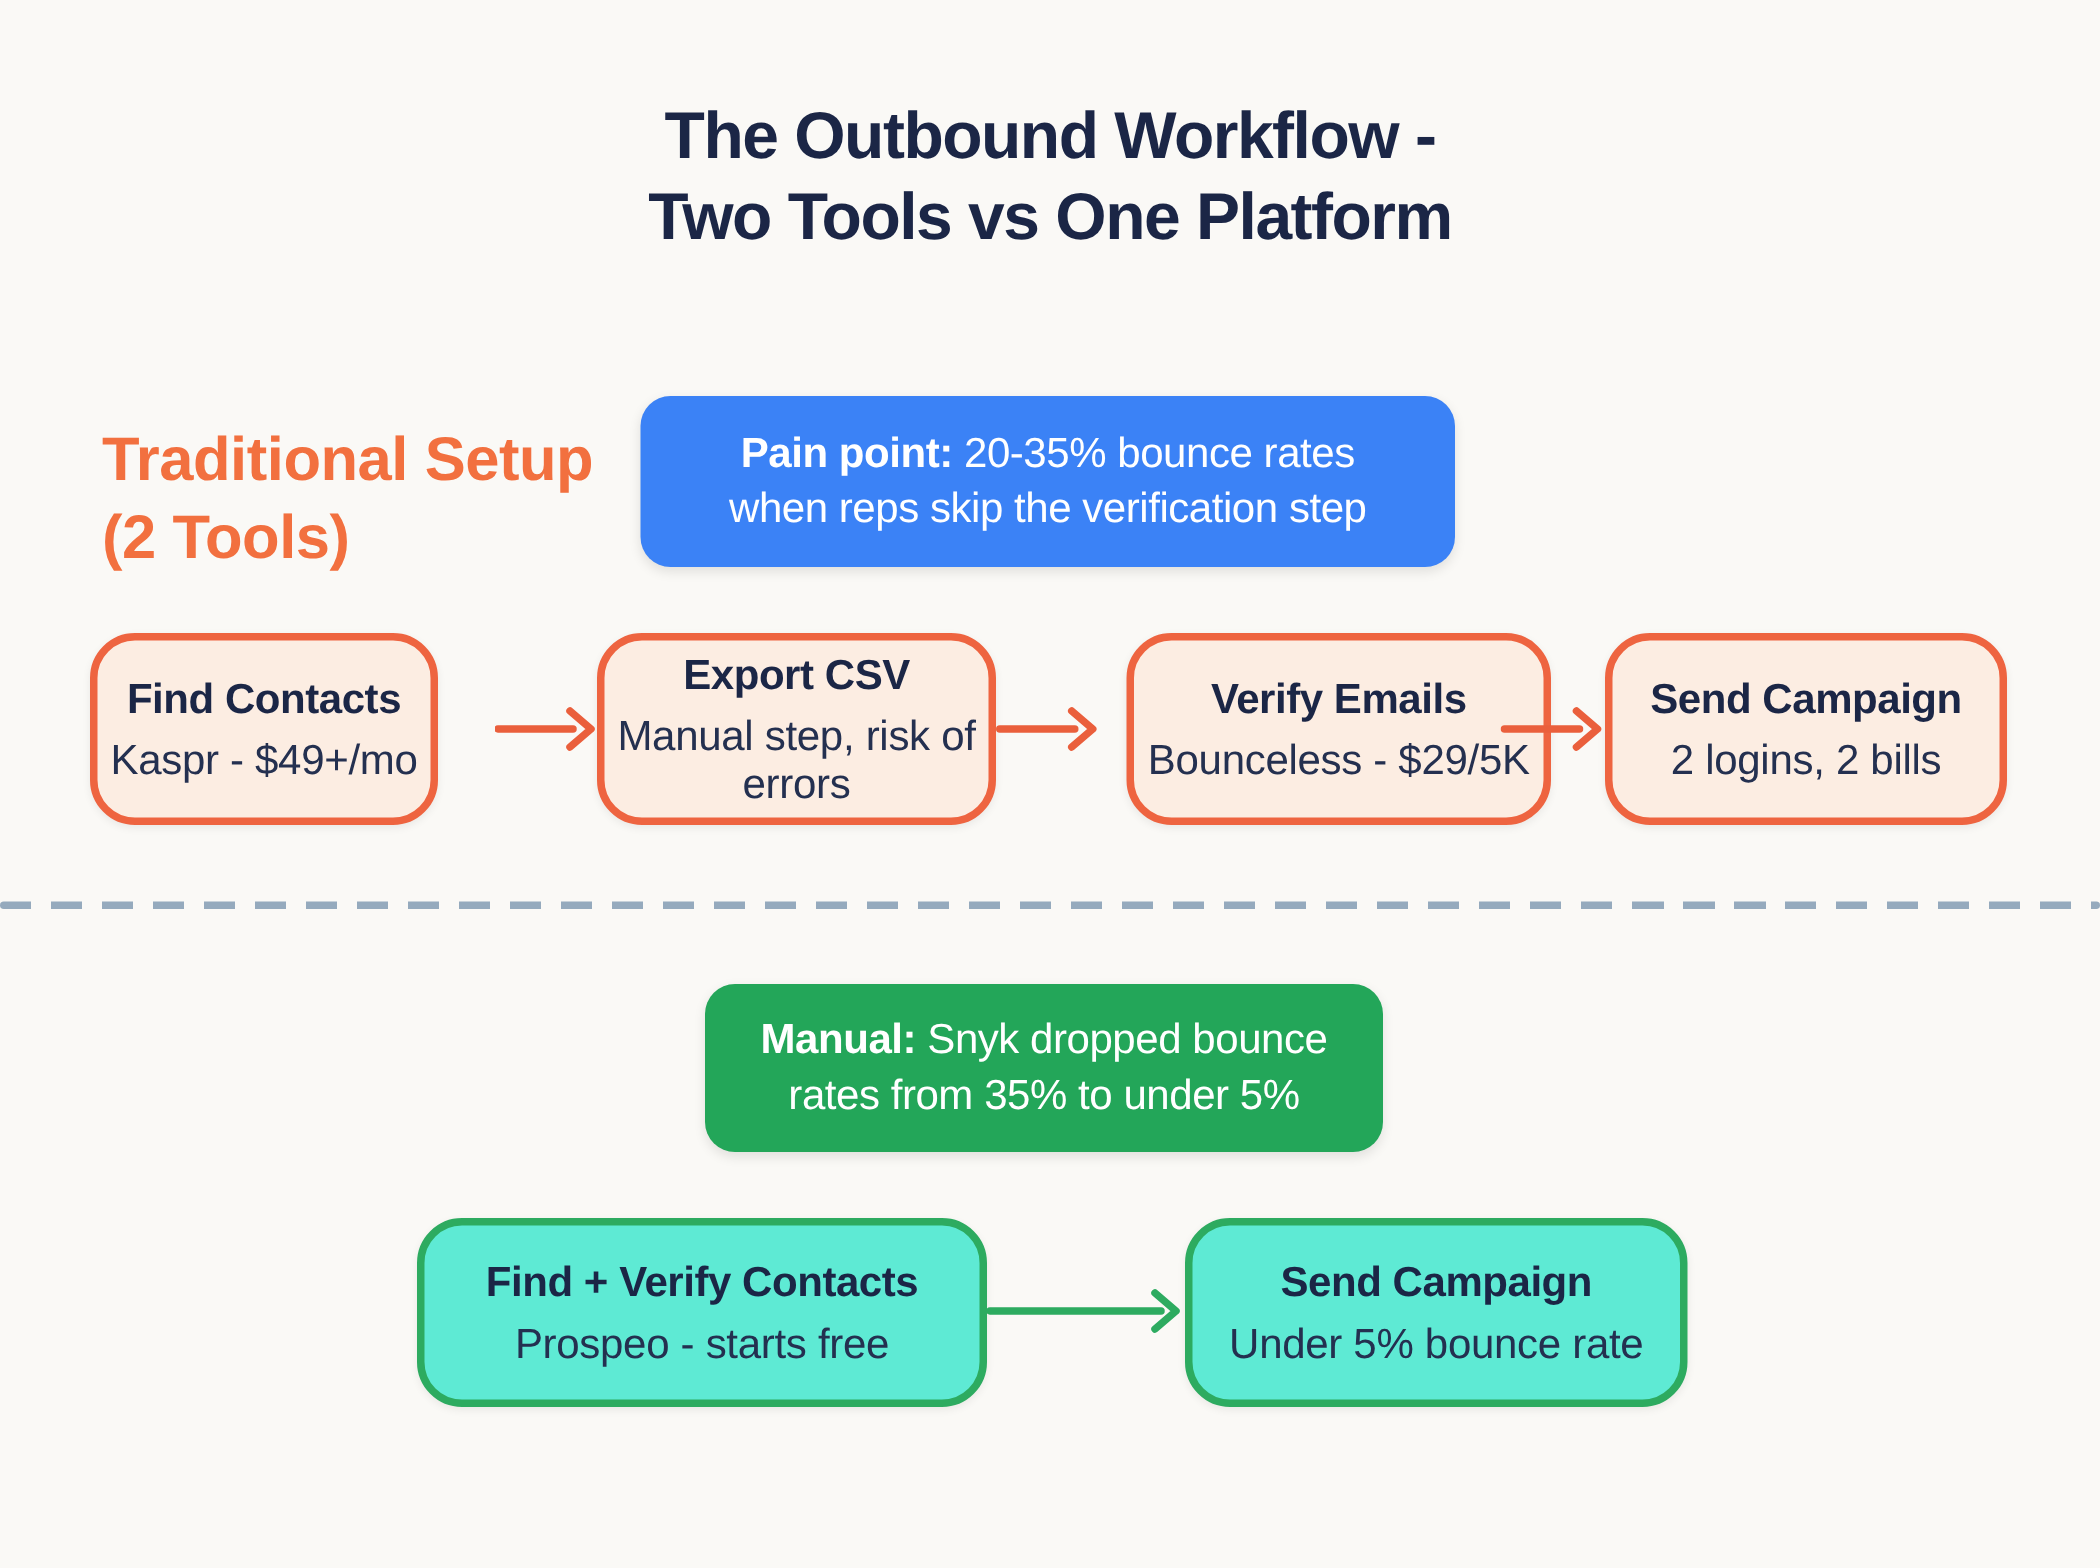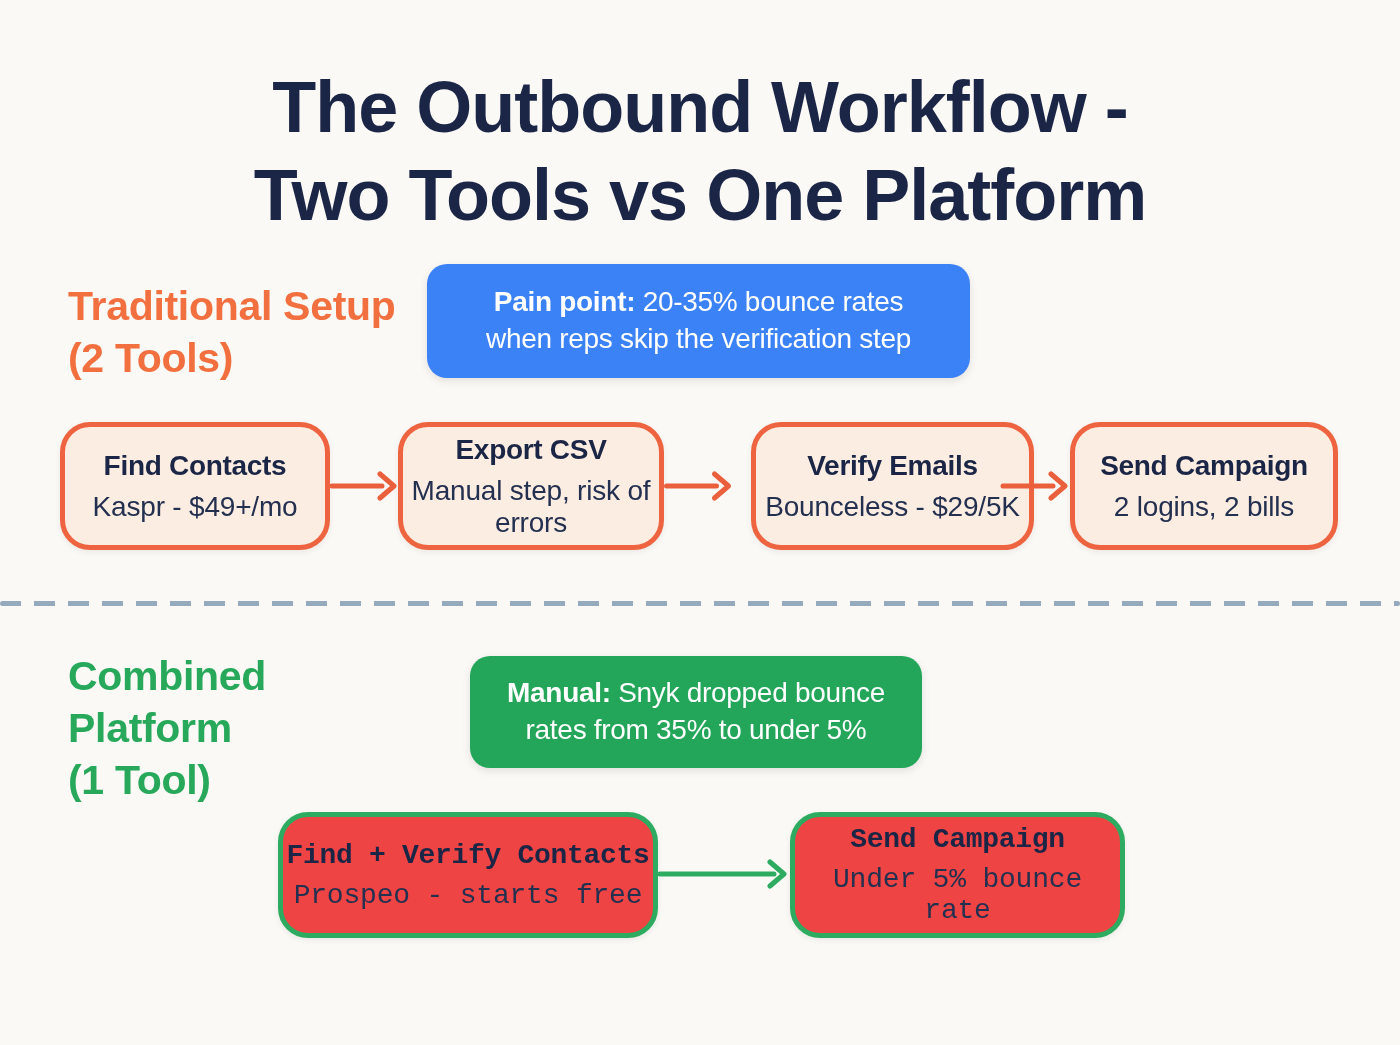--- a/index.html
+++ b/index.html
@@ -9,21 +9,21 @@
     font-family:"Liberation Sans", sans-serif;
     color:#1b2646;
     position:relative;
     overflow:hidden;
   }
   .canvas{position:absolute;inset:0;}
 
   .title{
     position:absolute;left:0;right:0;top:64px;
     margin:0;text-align:center;
-    font-size:72px;font-weight:800;line-height:1.22;
+    font-size:44px;font-weight:800;line-height:1.22;
     letter-spacing:-1px;color:#1b2646;
   }
 
   .section-label{
     position:absolute;
     font-size:41px;font-weight:700;line-height:1.27;
     letter-spacing:-0.3px;
   }
   .section-label.orange{left:68px;top:280px;color:#f2703f;}
   .section-label.green{left:68px;top:650px;color:#27a85a;}
@@ -49,21 +49,21 @@
     display:flex;flex-direction:column;align-items:center;justify-content:center;
     text-align:center;gap:9px;
     box-shadow:0 2px 6px rgba(0,0,0,0.07);
   }
   .step.orange-step{
     top:422px;height:128px;
     background:#fcede2;border:5px solid #ee6440;
   }
   .step.green-step{
     top:812px;height:126px;
-    background:#ef4444;border:5px solid #2dab60;font-family:Liberation Mono, monospace;
+    background:#5eead4;border:5px solid #2dab60;
   }
   .step-title{font-size:28px;font-weight:700;color:#1b2646;letter-spacing:-0.3px;}
   .step-sub{font-size:28px;font-weight:400;color:#243050;letter-spacing:-0.2px;}
 
   .arrow{position:absolute;display:block;}
 
   .divider{
     position:absolute;left:0;top:601px;width:1400px;height:5px;
     background:repeating-linear-gradient(90deg,#95aabd 0 21px,transparent 21px 34px);
     border-radius:3px;
@@ -75,21 +75,21 @@
 <div class="canvas">
 
   <h1 class="title"><span>The Outbound Workflow -</span><br><span>Two Tools vs One Platform</span></h1>
 
   <div class="section-label orange"><span>Traditional Setup</span><br><span>(2 Tools)</span></div>
 
   <div class="callout red">
     <div><span class="b">Pain point:</span><span> 20-35% bounce rates</span><br><span>when reps skip the verification step</span></div>
   </div>
 
-  <div class="step orange-step" style="left:60px;width:270px">
+  <div class="step orange-step" style="left:60px;width:232px">
     <div class="step-title">Find Contacts</div>
     <div class="step-sub">Kaspr - $49+/mo</div>
   </div>
   <div class="step orange-step" style="left:398px;width:266px">
     <div class="step-title">Export CSV</div>
     <div class="step-sub">Manual step, risk of errors</div>
   </div>
   <div class="step orange-step" style="left:751px;width:283px">
     <div class="step-title">Verify Emails</div>
     <div class="step-sub">Bounceless - $29/5K</div>
@@ -104,21 +104,20 @@
   </svg>
   <svg class="arrow" style="left:664px;top:468px" width="69" height="36" viewBox="0 0 68 36">
     <path d="M2 18 H52 M50 6 L64 18 L50 30" fill="none" stroke="#ea5f3c" stroke-width="5" stroke-linecap="round" stroke-linejoin="round"></path>
   </svg>
   <svg class="arrow" style="left:1000px;top:468px" width="70" height="36" viewBox="0 0 68 36">
     <path d="M2 18 H52 M50 6 L64 18 L50 30" fill="none" stroke="#ea5f3c" stroke-width="5" stroke-linecap="round" stroke-linejoin="round"></path>
   </svg>
 
   <div class="divider"></div>
 
-  <div class="section-label green"><span>Combined</span><br><span>Platform</span><br><span>(1 Tool)</span></div>
 
   <div class="callout green">
     <div><span class="b">Manual:</span><span> Snyk dropped bounce</span><br><span>rates from 35% to under 5%</span></div>
   </div>
 
   <div class="step green-step" style="left:278px;width:380px">
     <div class="step-title">Find + Verify Contacts</div>
     <div class="step-sub">Prospeo - starts free</div>
   </div>
   <div class="step green-step" style="left:790px;width:335px">

